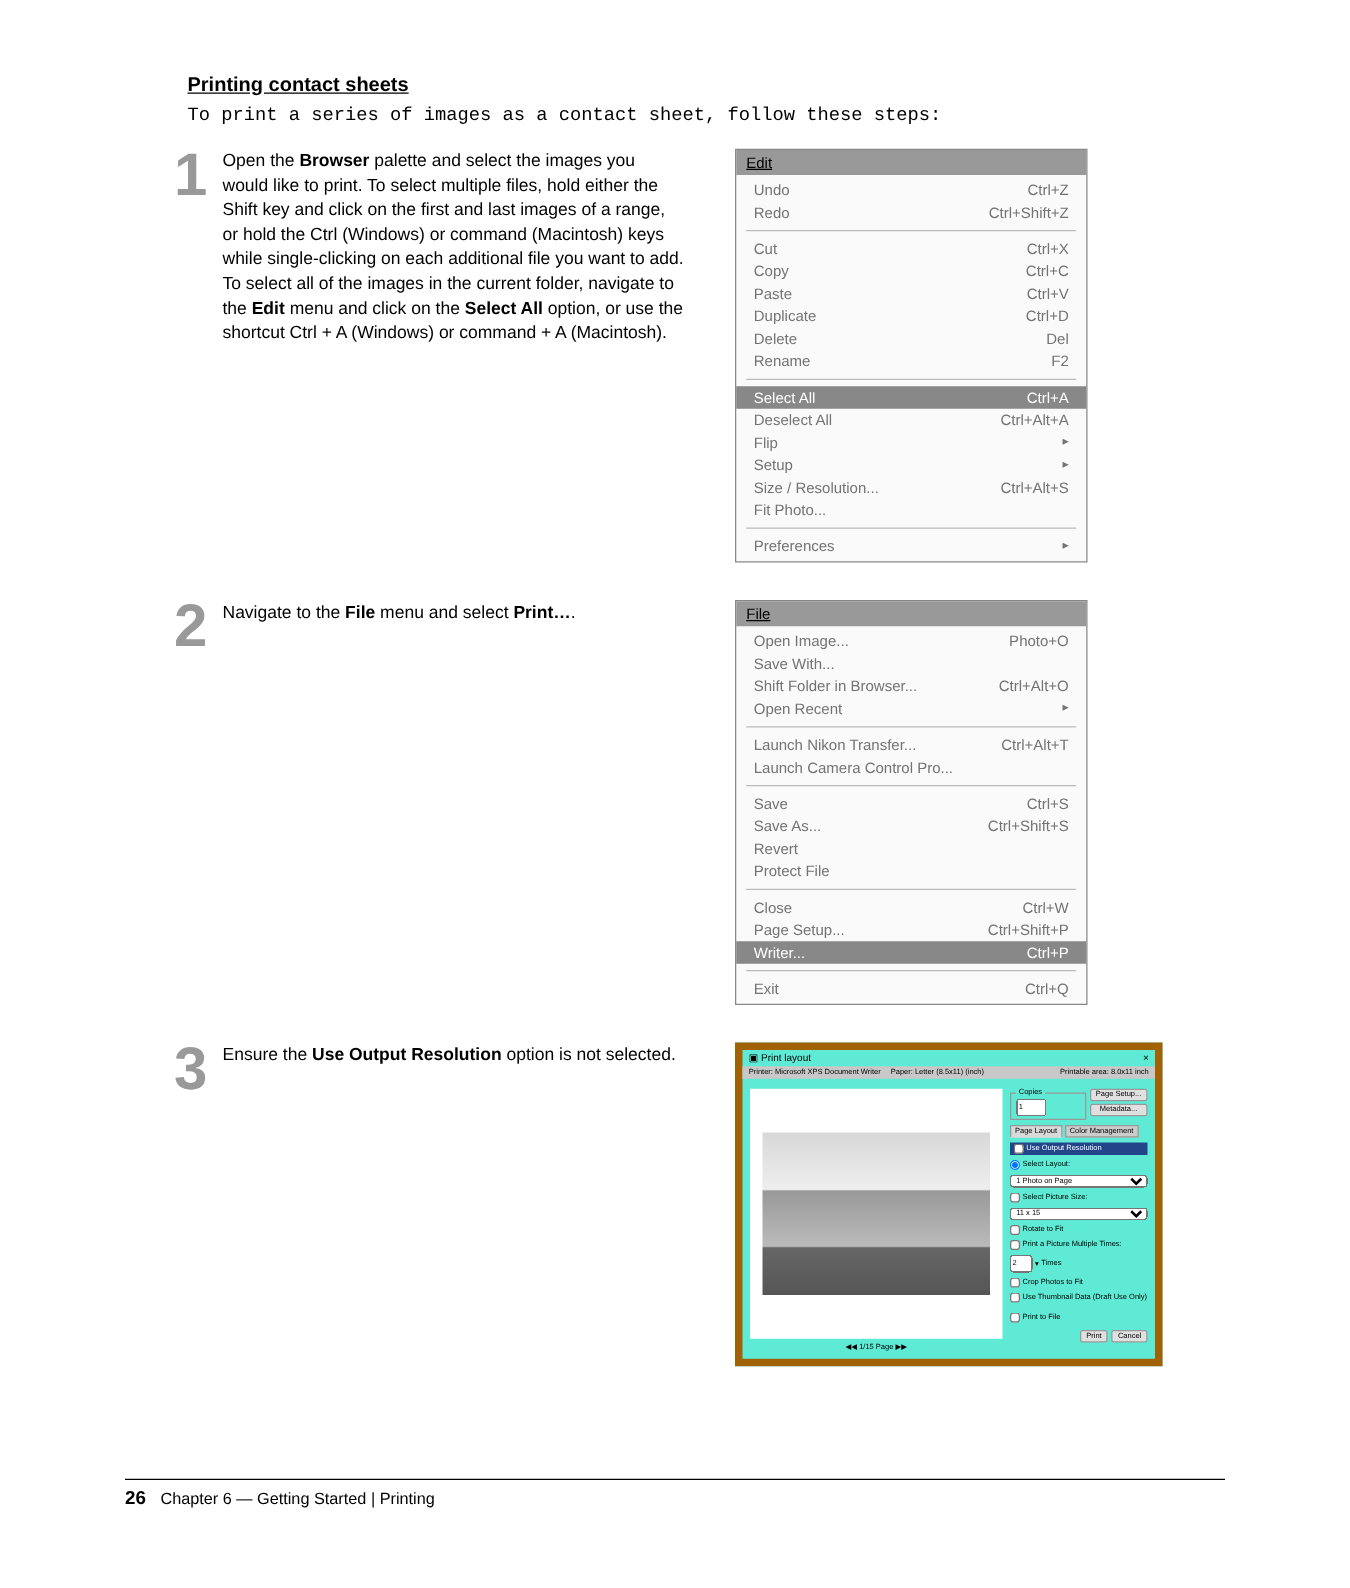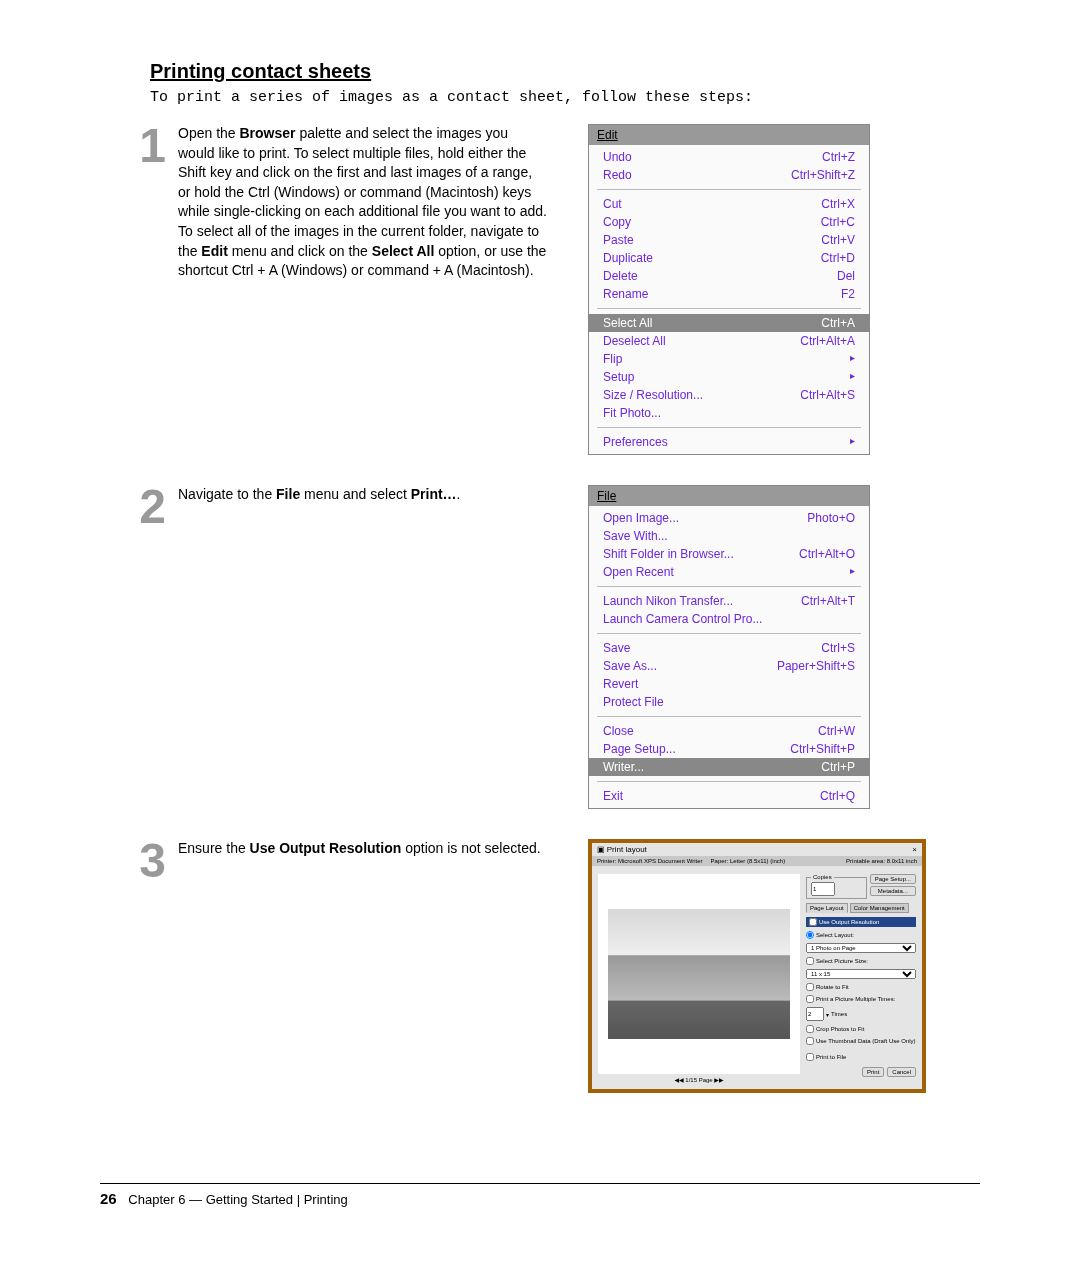--- a/index.html
+++ b/index.html
@@ -1,31 +1,31 @@
 <!DOCTYPE html>
 <html><head>
 <meta charset="utf-8">
 <style>
 body { font-family: Georgia, 'Times New Roman', serif; background: #fff; margin: 0; padding: 60px 100px 40px 100px; box-sizing: border-box; width: 1080px; color: #000; }
-.page-title { font-family: 'Segoe UI', 'Myriad Pro', Arial, sans-serif; font-size: 20px; font-weight: bold; text-decoration: underline; margin: 0 0 6px 50px; }
+.page-title { font-family: 'Segoe UI', 'Myriad Pro', Arial, sans-serif; font-size: 16px; font-weight: bold; text-decoration: underline; margin: 0 0 6px 50px; }
 .intro { font-family: Liberation Mono, monospace; font-size: 15px; margin: 0 0 18px 50px; }
 .step { display: flex; align-items: flex-start; margin-bottom: 30px; }
 .stepnum { font-family: 'Segoe UI', 'Myriad Pro', Arial, sans-serif; font-size: 48px; font-weight: bold; color: #999; width: 50px; text-align: right; line-height: 0.9; margin-right: 12px; flex-shrink: 0; margin-left: 16px; }
 .steptext { font-family: 'Segoe UI', 'Myriad Pro', Arial, sans-serif; font-size: 14px; width: 370px; line-height: 1.4; flex-shrink: 0; }
 .steptext b { font-weight: bold; }
 .stepimg { margin-left: 40px; flex-grow: 1; }
 .menu { font-family: Tahoma, Arial, sans-serif; font-size: 12px; border: 1px solid #888; width: 280px; background: #fafafa; }
 .menu-title { background: #999; color: #000; padding: 3px 8px; font-size: 12px; }
 .menu-title u { text-decoration: underline; }
 .menu ul { list-style: none; margin: 0; padding: 3px 0; }
-.menu li { display: flex; justify-content: space-between; padding: 2px 14px; color: #6d28d9; }
+.menu li { display: flex; justify-content: space-between; padding: 2px 14px; color: #737373; }
 .menu li.sel { background: #888; color: #fff; }
 .menu hr { border: none; border-top: 1px solid #bbb; margin: 2px 8px; }
 .menu .arrow { font-size: 10px; }
-.printdlg { font-family: Tahoma, Arial, sans-serif; font-size: 7px; background: #e5e5e5; width: 330px; border: 4px solid #a16207; }
+.printdlg { font-family: Tahoma, Arial, sans-serif; font-size: 7px; background: #5eead4; width: 330px; border: 6px solid #a16207; }
 .printdlg .titlebar { display: flex; justify-content: space-between; padding: 2px 5px; font-size: 8px; }
 .printdlg .infobar { display: flex; gap: 8px; padding: 2px 5px; background: #c8c8c8; font-size: 6px; }
 .printdlg .body { display: flex; padding: 8px 6px 6px 6px; gap: 6px; }
 .printdlg .preview { flex: 1; background: #fff; height: 200px; display: flex; flex-direction: column; align-items: center; justify-content: center; }
 .printdlg .side { width: 110px; display: flex; flex-direction: column; gap: 4px; }
 .printdlg .btn { background: #e0e0e0; border: 1px solid #999; border-radius: 2px; padding: 1px 4px; font-size: 6px; text-align: center; }
 .printdlg fieldset { border: 1px solid #999; padding: 2px 4px; font-size: 6px; margin: 0; }
 .printdlg .tabrow { display: flex; gap: 2px; }
 .printdlg .tab { border: 1px solid #999; padding: 1px 3px; font-size: 6px; background: #ccc; }
 .printdlg .tab.active { background: #d9d9d9; border-bottom: 1px solid #d9d9d9; }
@@ -168,21 +168,21 @@
           </li>
         </ul>
         <hr>
         <ul>
           <li>
             <span>Save</span>
             <span>Ctrl+S</span>
           </li>
           <li>
             <span>Save As...</span>
-            <span>Paper+Shift+S</span>
+            <span>Ctrl+Shift+S</span>
           </li>
           <li>
             <span>Revert</span>
             <span></span>
           </li>
           <li>
             <span>Protect File</span>
             <span></span>
           </li>
         </ul>

